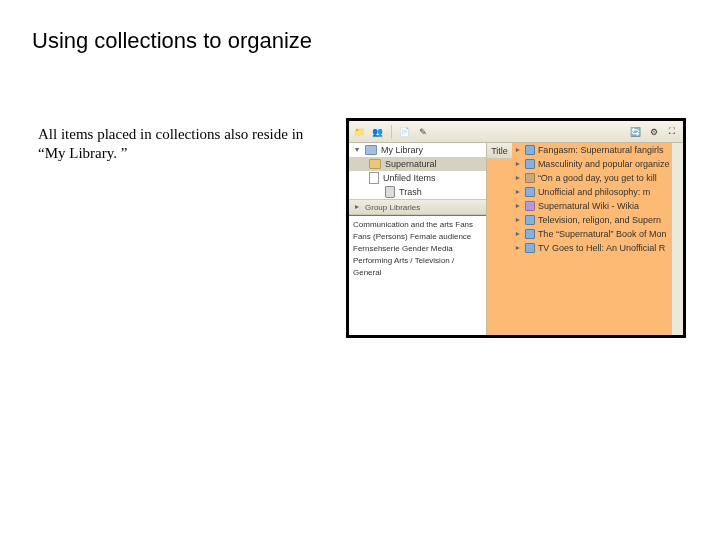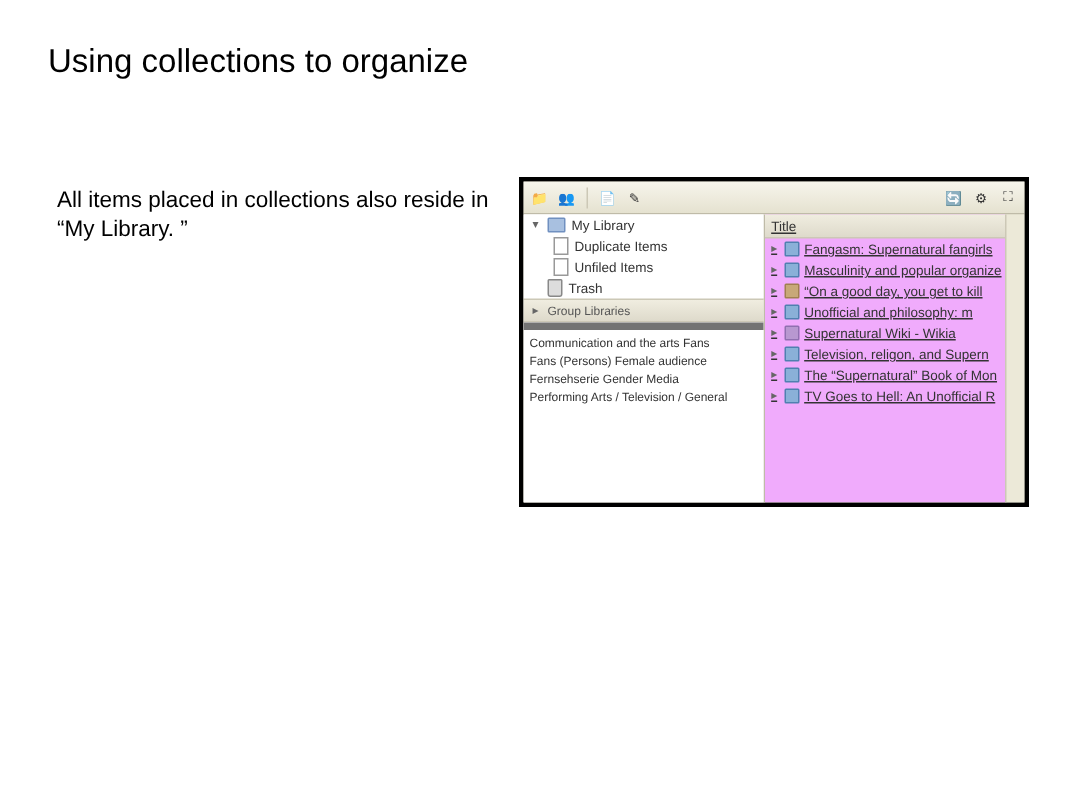--- a/index.html
+++ b/index.html
@@ -19,20 +19,21 @@
     font-size: 22px;
     font-weight: normal;
   }
   .text-col {
     position: absolute;
     left: 38px;
     top: 125px;
     width: 295px;
     font-size: 15px;
     line-height: 1.25;
+    font-family: Liberation Serif, serif;
   }
   .text-col p { margin-bottom: 26px; }
   .screenshot {
     position: absolute;
     left: 346px;
     top: 118px;
     width: 340px;
     height: 220px;
     border: 3px solid #000;
     background: #ece9d8;
@@ -105,28 +106,26 @@
     font-size: 8px;
   }
   .tags-area {
     flex: 1;
     background: #fff;
     padding: 3px 4px;
     font-size: 8px;
     line-height: 12px;
     color: #333;
     overflow: hidden;
-    border-top: 5px solid #737373;
+    border-top: 1px solid #737373;
   }
   .right-pane {
     flex: 1;
     display: flex;
-    flex-direction: column;
-    background: #f0abfc;
-    text-decoration: underline;
+    background: #fdba74;
   }
   .col-hdr {
     height: 16px;
     background: linear-gradient(#f0ede0, #dedacb);
     border-bottom: 1px solid #ccc8b6;
     display: flex;
     align-items: center;
     padding: 0 4px;
     gap: 4px;
     font-size: 9px;
@@ -176,29 +175,29 @@
     <span class="tb-icon">⛶</span>
   </div>
   <div class="panes">
     <div class="left-pane">
       <div class="lib-section">
         <div class="lib-row">
           <span class="disclosure">▾</span>
           <span class="folder-icon blue"></span>
           <span>My Library</span>
         </div>
-        <div class="lib-row" style="padding-left:20px">
-          <span class="file-icon"></span>
-          <span>Duplicate Items</span>
+        <div class="lib-row selected" style="padding-left:20px">
+          <span class="folder-icon"></span>
+          <span>Supernatural</span>
         </div>
         <div class="lib-row" style="padding-left:20px">
           <span class="file-icon"></span>
           <span>Unfiled Items</span>
         </div>
-        <div class="lib-row" style="padding-left:16px">
+        <div class="lib-row" style="padding-left:36px">
           <span class="trash-icon"></span>
           <span>Trash</span>
         </div>
       </div>
       <div class="group-hdr">
         <span class="disclosure">▸</span>
         <span>Group Libraries</span>
       </div>
       <div class="tags-area">
         <div>Communication and the arts   Fans</div>

